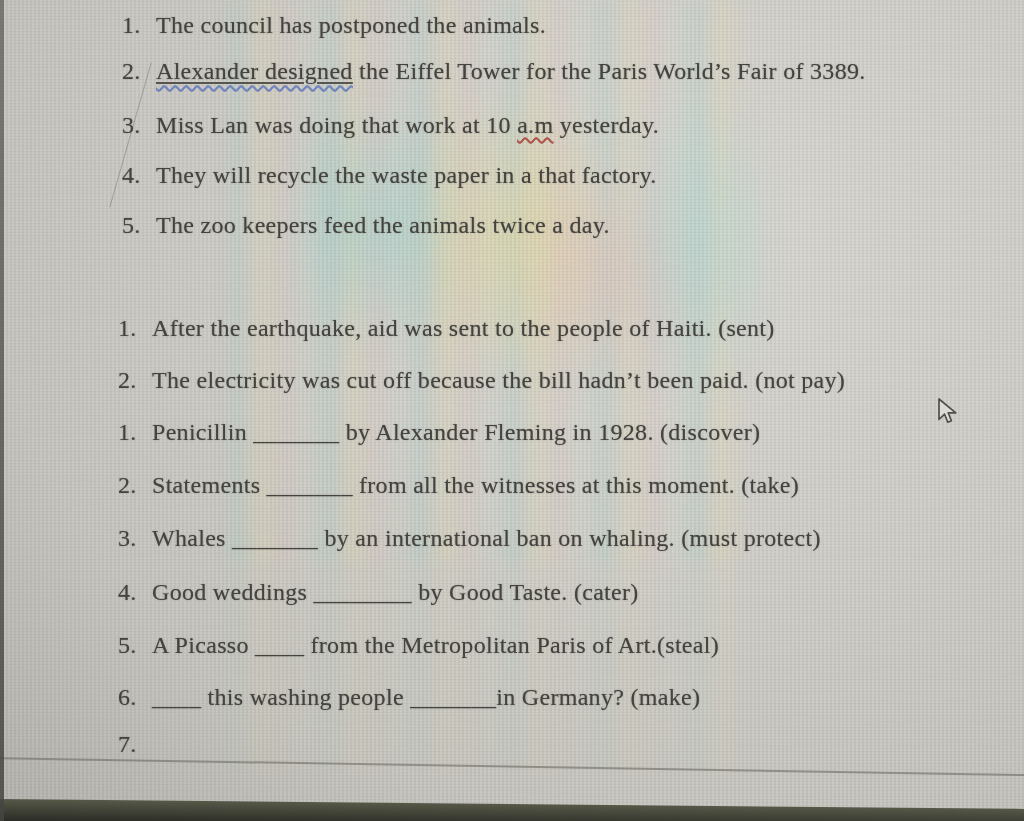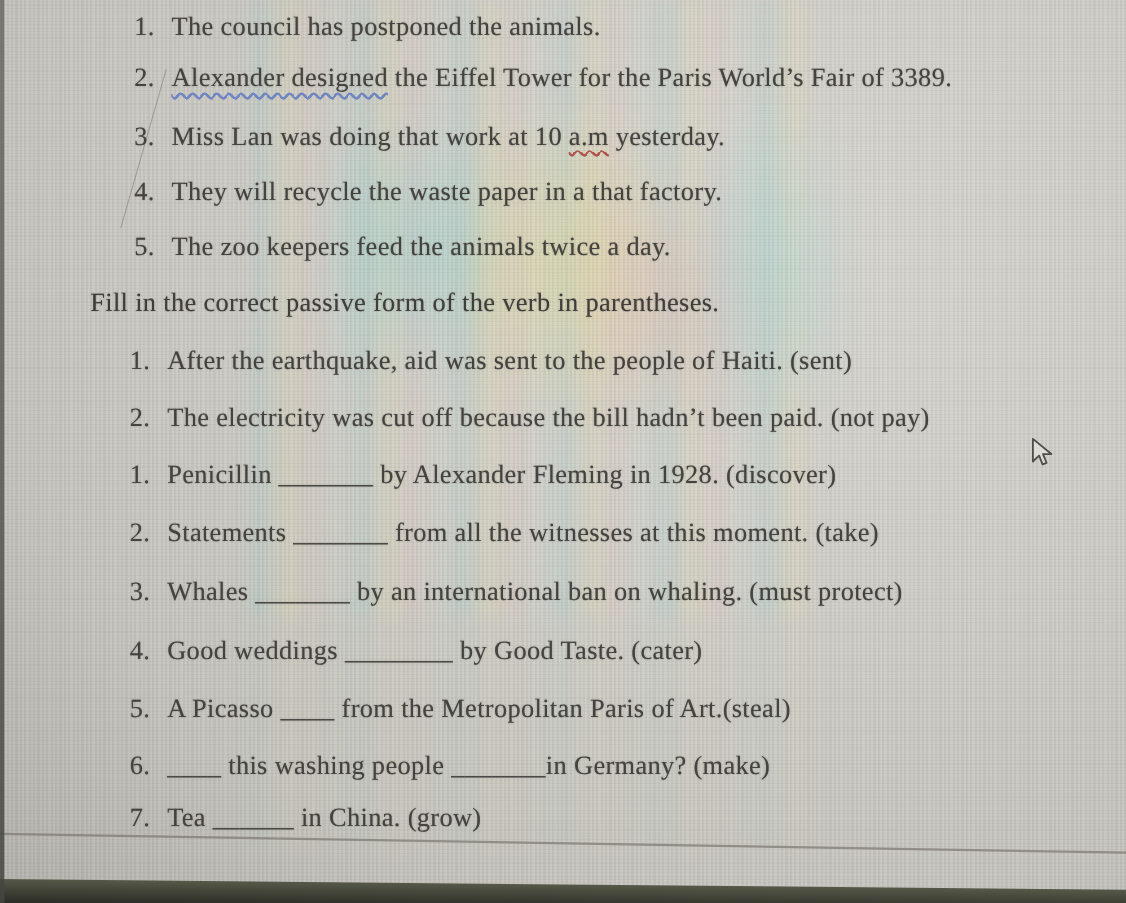--- a/index.html
+++ b/index.html
@@ -63,21 +63,21 @@
     font-size:24px; line-height:30px; color:#45433f;
     letter-spacing:.3px; white-space:pre-wrap;
     text-shadow:0 0 1.2px rgba(70,68,64,.55);
   }
   .row .num { min-width:24px; }
 
   .heading { position:absolute; font-size:24px; line-height:30px; color:#403e3a;
     letter-spacing:.3px; text-shadow:0 0 1.2px rgba(70,68,64,.55); }
 
   .solid-u {
-    text-decoration-thickness:1.5px;
+    text-decoration:underline; text-decoration-thickness:1.5px;
     text-decoration-color:#57554f; text-underline-offset:3px;
   }
   .wavy-blue {
     text-decoration:underline wavy #6f86c8; text-decoration-thickness:2px;
     text-underline-offset:6px;
   }
   .wavy-red {
     text-decoration:underline wavy #b5524a; text-decoration-thickness:1.5px;
     text-underline-offset:4px;
   }
@@ -116,21 +116,20 @@
   <div class="row" style="top:160px; left:122px">
     <span class="num">4.</span>
     <span class="txt">They will recycle the waste paper in a that factory.</span>
   </div>
 
   <div class="row" style="top:210px; left:122px">
     <span class="num">5.</span>
     <span class="txt">The zoo keepers feed the animals twice a day.</span>
   </div>
 
-  <div class="heading" style="top:261px; left:82px">Fill in the correct passive form of the verb in parentheses.</div>
 
   <div class="row" style="top:313px; left:118px">
     <span class="num">1.</span>
     <span class="txt">After the earthquake, aid was sent to the people of Haiti. (sent)</span>
   </div>
 
   <div class="row" style="top:365px; left:118px">
     <span class="num">2.</span>
     <span class="txt">The electricity was cut off because the bill hadn’t been paid. (not pay)</span>
   </div>
@@ -160,21 +159,20 @@
     <span class="txt">A Picasso ____ from the Metropolitan Paris of Art.(steal)</span>
   </div>
 
   <div class="row" style="top:682px; left:118px">
     <span class="num">6.</span>
     <span class="txt">____ this washing people _______in Germany? (make)</span>
   </div>
 
   <div class="row" style="top:729px; left:118px">
     <span class="num">7.</span>
-    <span class="txt">Tea ______ in China. (grow)</span>
   </div>
 
   <svg class="cursor" viewBox="0 0 24 28">
     <path d="M3 1 L3 21.5 L8.6 16.2 L11.8 24.2 L15.4 22.7 L12.2 14.8 L19.8 14.8 Z" fill="#dddbd5" stroke="#514f4b" stroke-width="1.7" stroke-linejoin="round"></path>
   </svg>
 
   <div class="bottom-rule"></div>
   <div class="bottom-band"></div>
   <div class="left-bezel"></div>
 </div>

